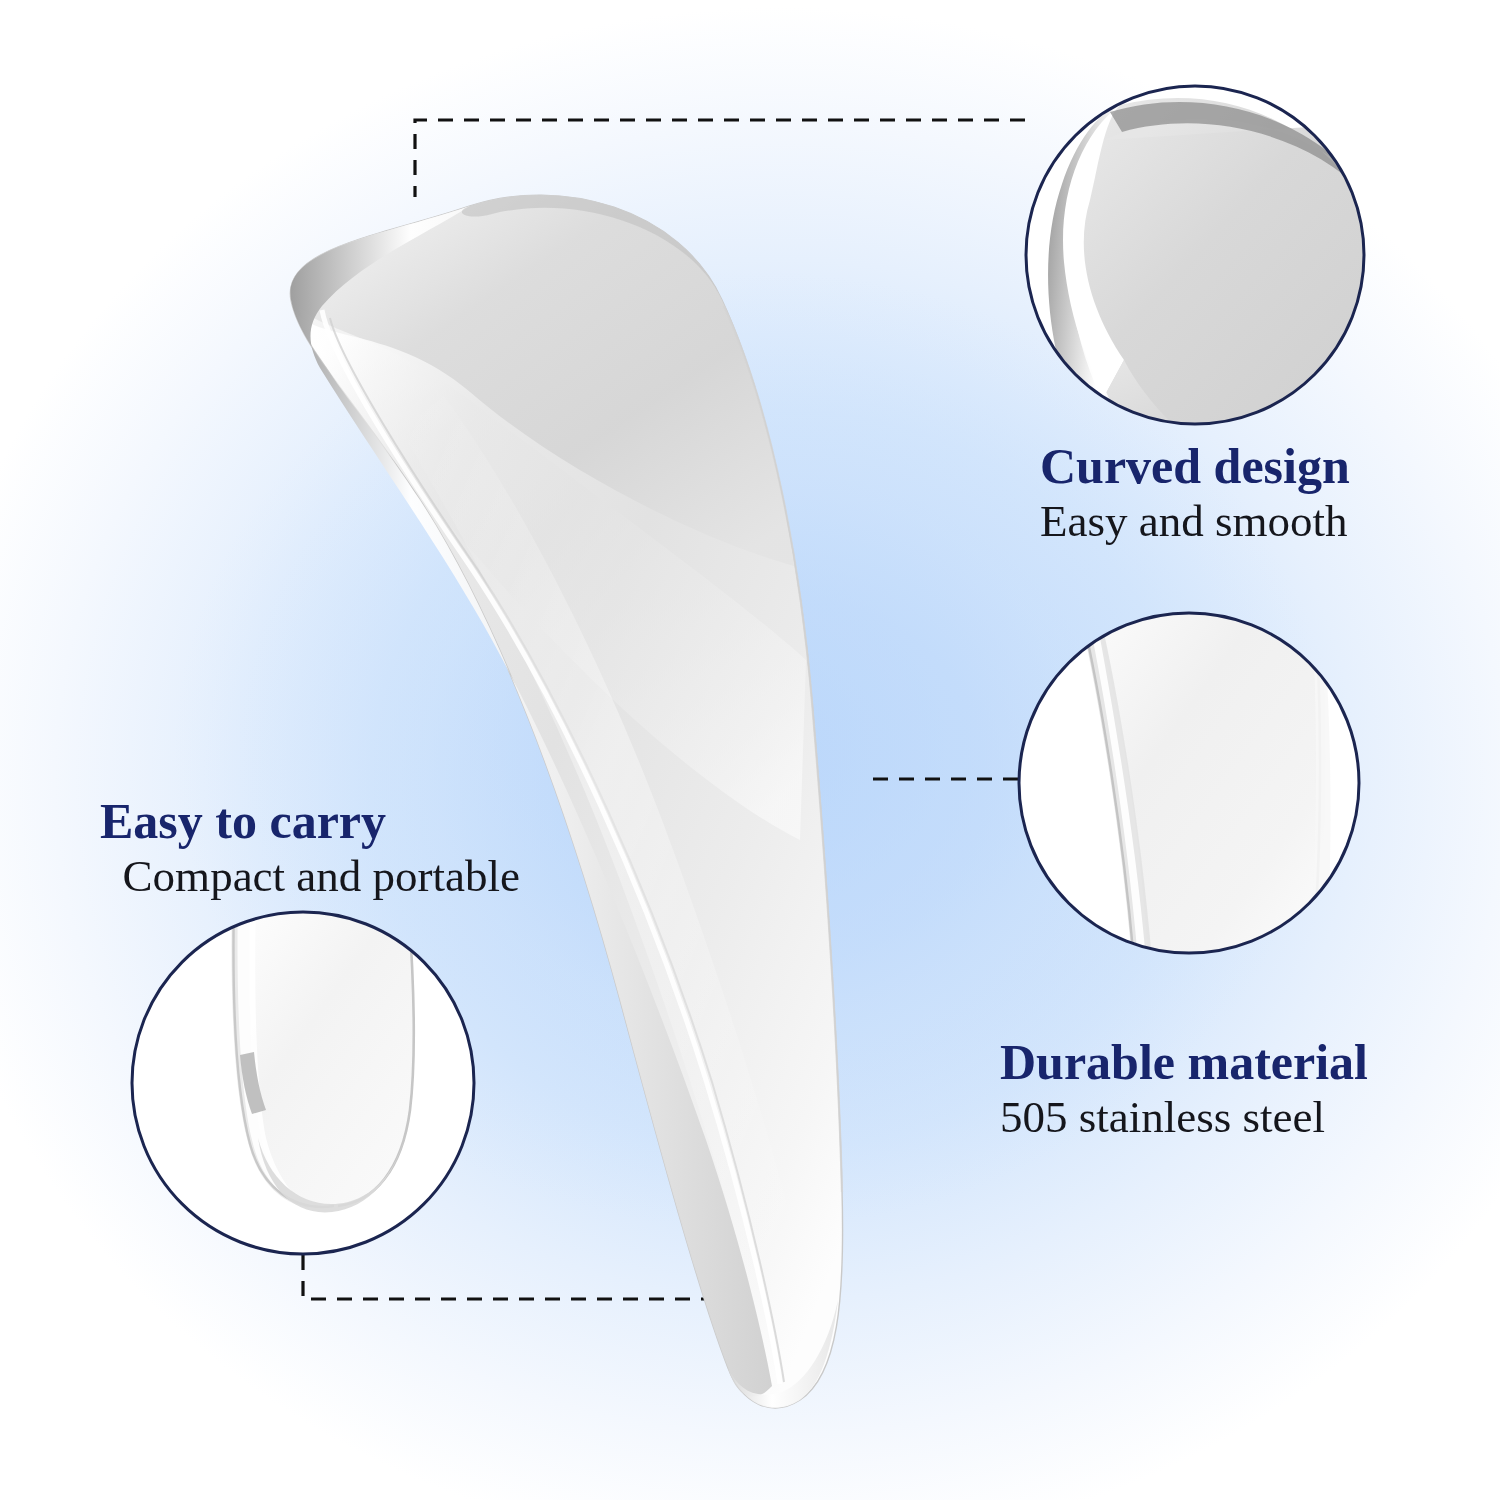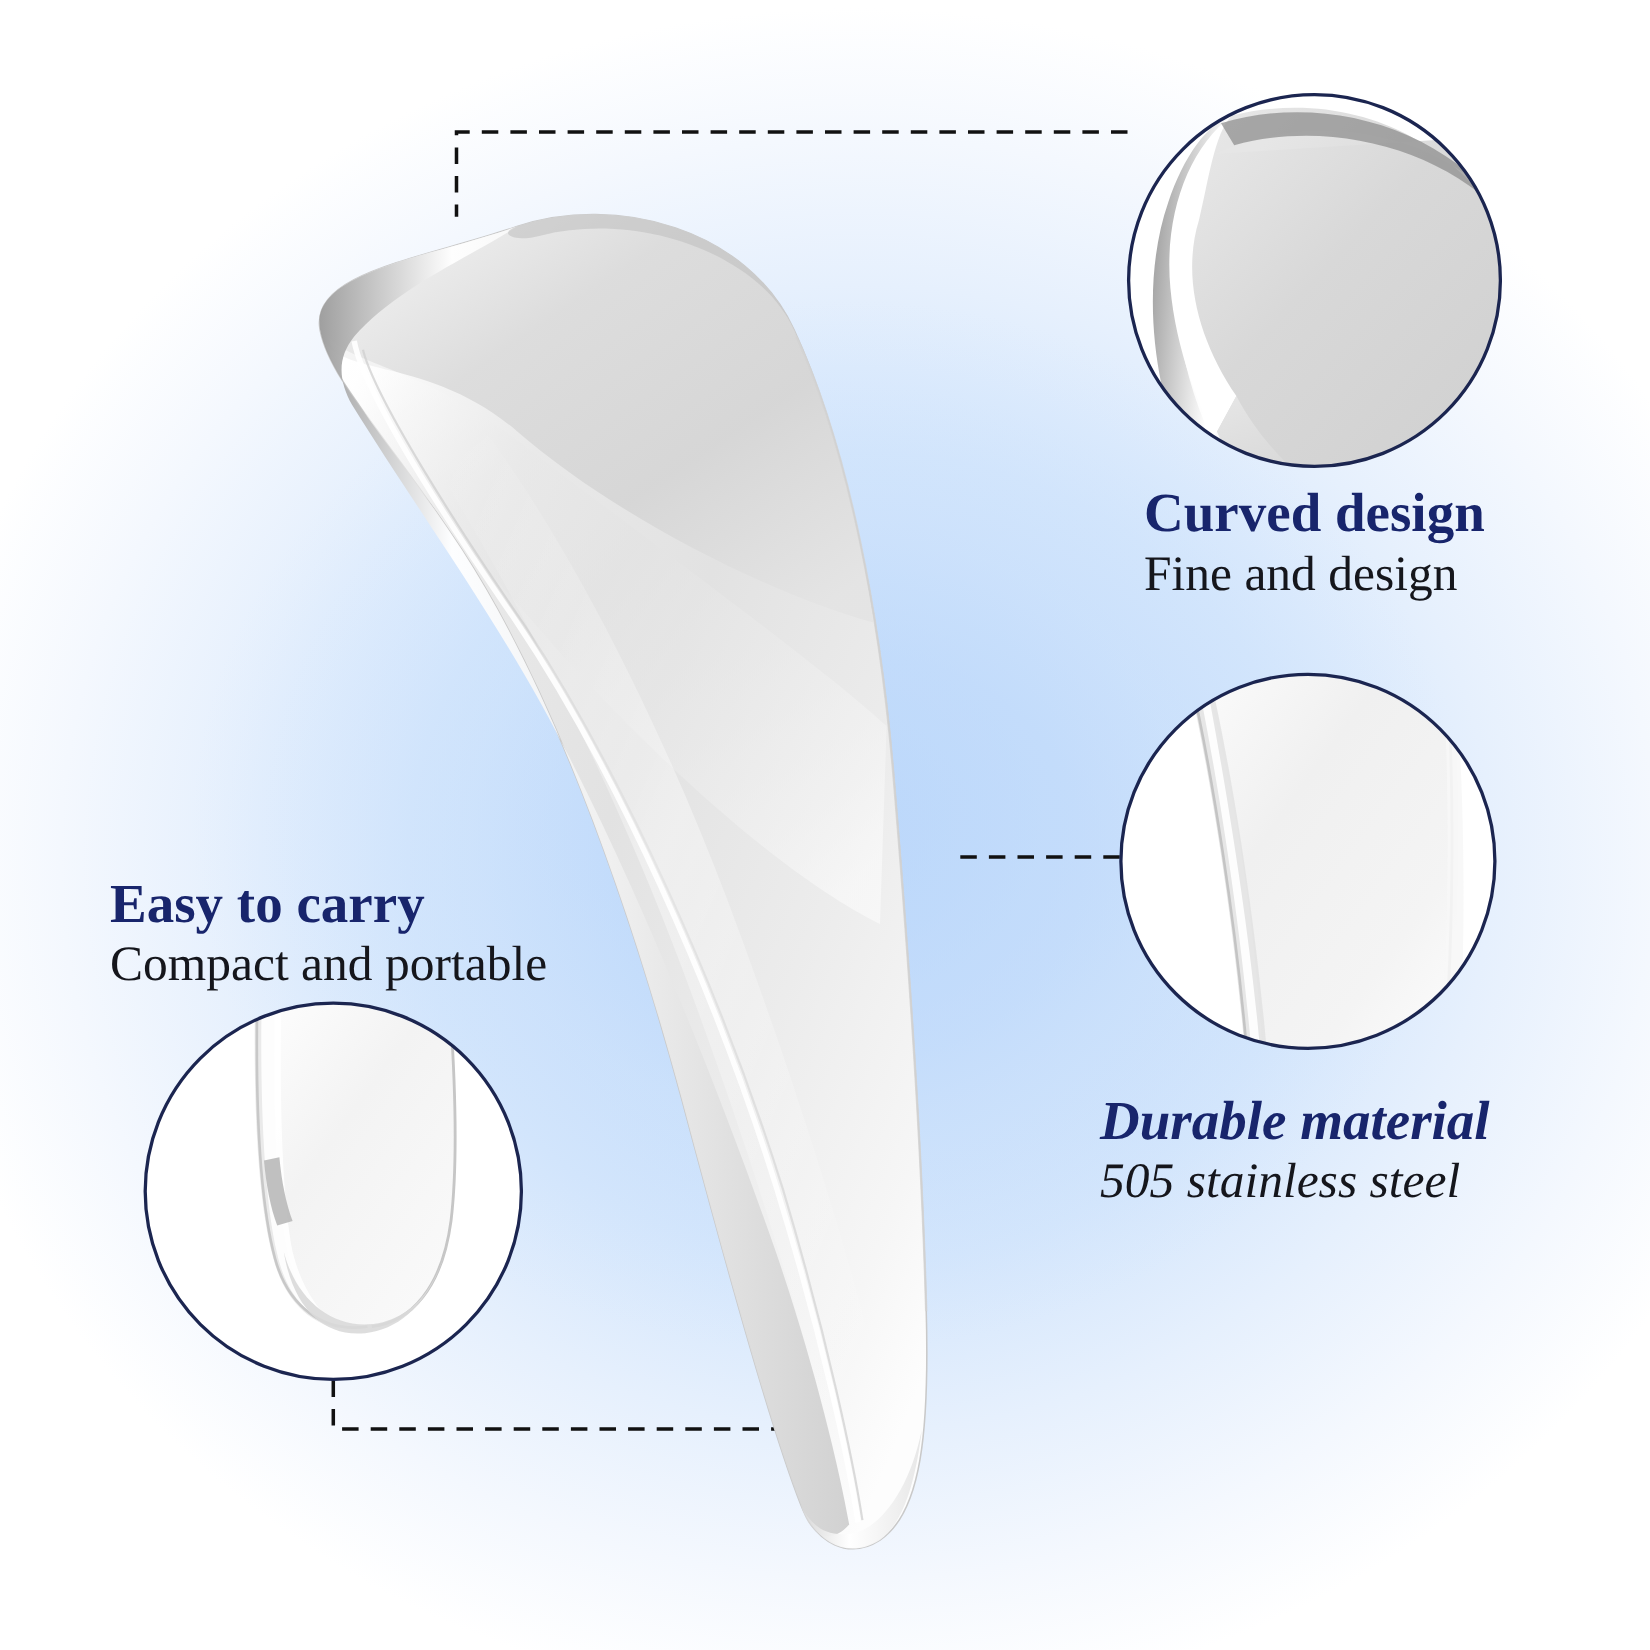--- a/index.html
+++ b/index.html
@@ -59,24 +59,24 @@
   .c-sub {
     color: #15161c;
     font-weight: normal;
     font-size: 45px;
     line-height: 1.12;
     white-space: nowrap;
     margin-top: 4px;
   }
 
   #callout-curved     { left: 1040px; top: 440px; text-align: left; }
-  #callout-durable    { left: 1000px; top: 992px; text-align: left; font-style: italic; }
+  #callout-durable    { left: 1000px; top: 1036px; text-align: left; }
   #callout-easy       { left: 100px;  top: 795px; text-align: left; }
   #callout-easy .c-title { text-align: left; width: 420px; }
-  #callout-easy .c-sub   { text-align: left; width: 420px; }
+  #callout-easy .c-sub   { text-align: right; width: 420px; }
 </style>
 </head>
 <body>
 
 <div id="stage">
 
   <div id="bg"></div>
   <div id="bg2"></div>
 
   <svg id="art" viewBox="0 0 1500 1500" xmlns="http://www.w3.org/2000/svg">
@@ -307,21 +307,21 @@
         <path d="M 408 900 C 414 980, 416 1060, 410 1110 C 402 1170, 374 1202, 338 1206" fill="none" stroke="#c6c6c6" stroke-width="2.6"></path>
         <path d="M 258 1138 C 270 1184, 306 1212, 348 1202 C 378 1194, 398 1168, 408 1126
              C 396 1178, 368 1208, 332 1212 C 294 1216, 266 1188, 258 1138 Z" fill="#d9d9d9" opacity="0.9"></path>
       </g>
       <circle cx="303" cy="1083" r="171" fill="none" stroke="#1b2550" stroke-width="3"></circle>
     </g>
   </svg>
 
   <div class="callout" id="callout-curved">
     <div class="c-title">Curved design</div>
-    <div class="c-sub">Fine and design</div>
+    <div class="c-sub">Easy and smooth</div>
   </div>
 
   <div class="callout" id="callout-durable">
     <div class="c-title">Durable material</div>
     <div class="c-sub">505 stainless steel</div>
   </div>
 
   <div class="callout" id="callout-easy">
     <div class="c-title">Easy to carry</div>
     <div class="c-sub">Compact and portable</div>

